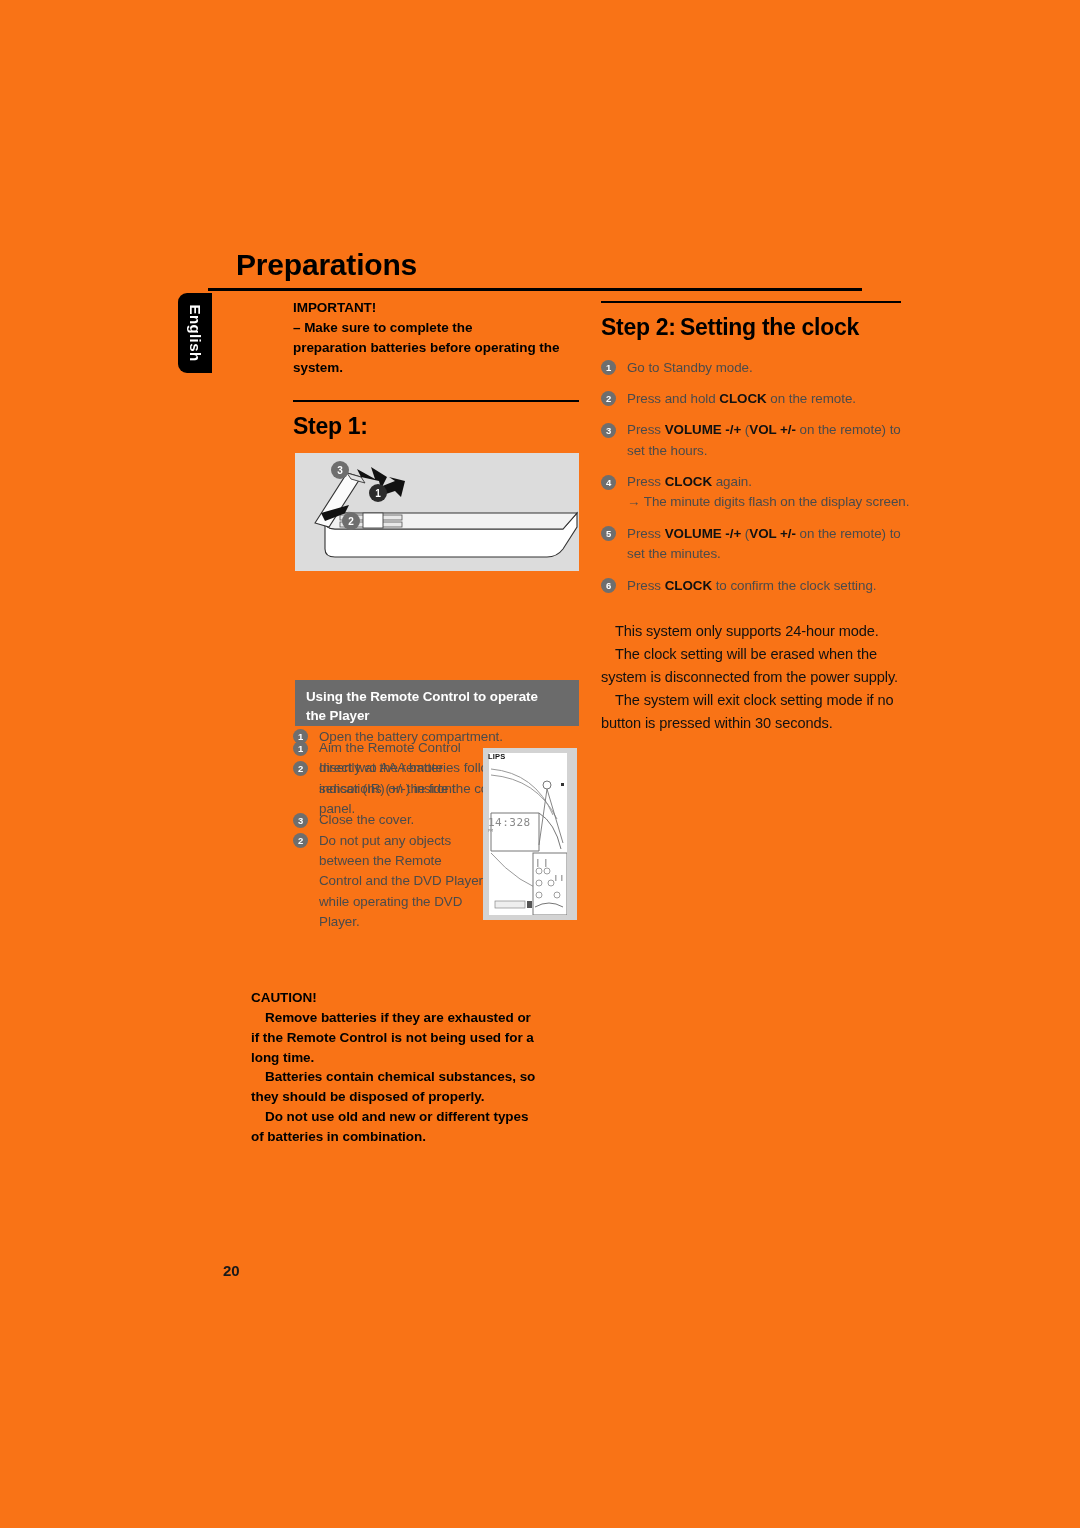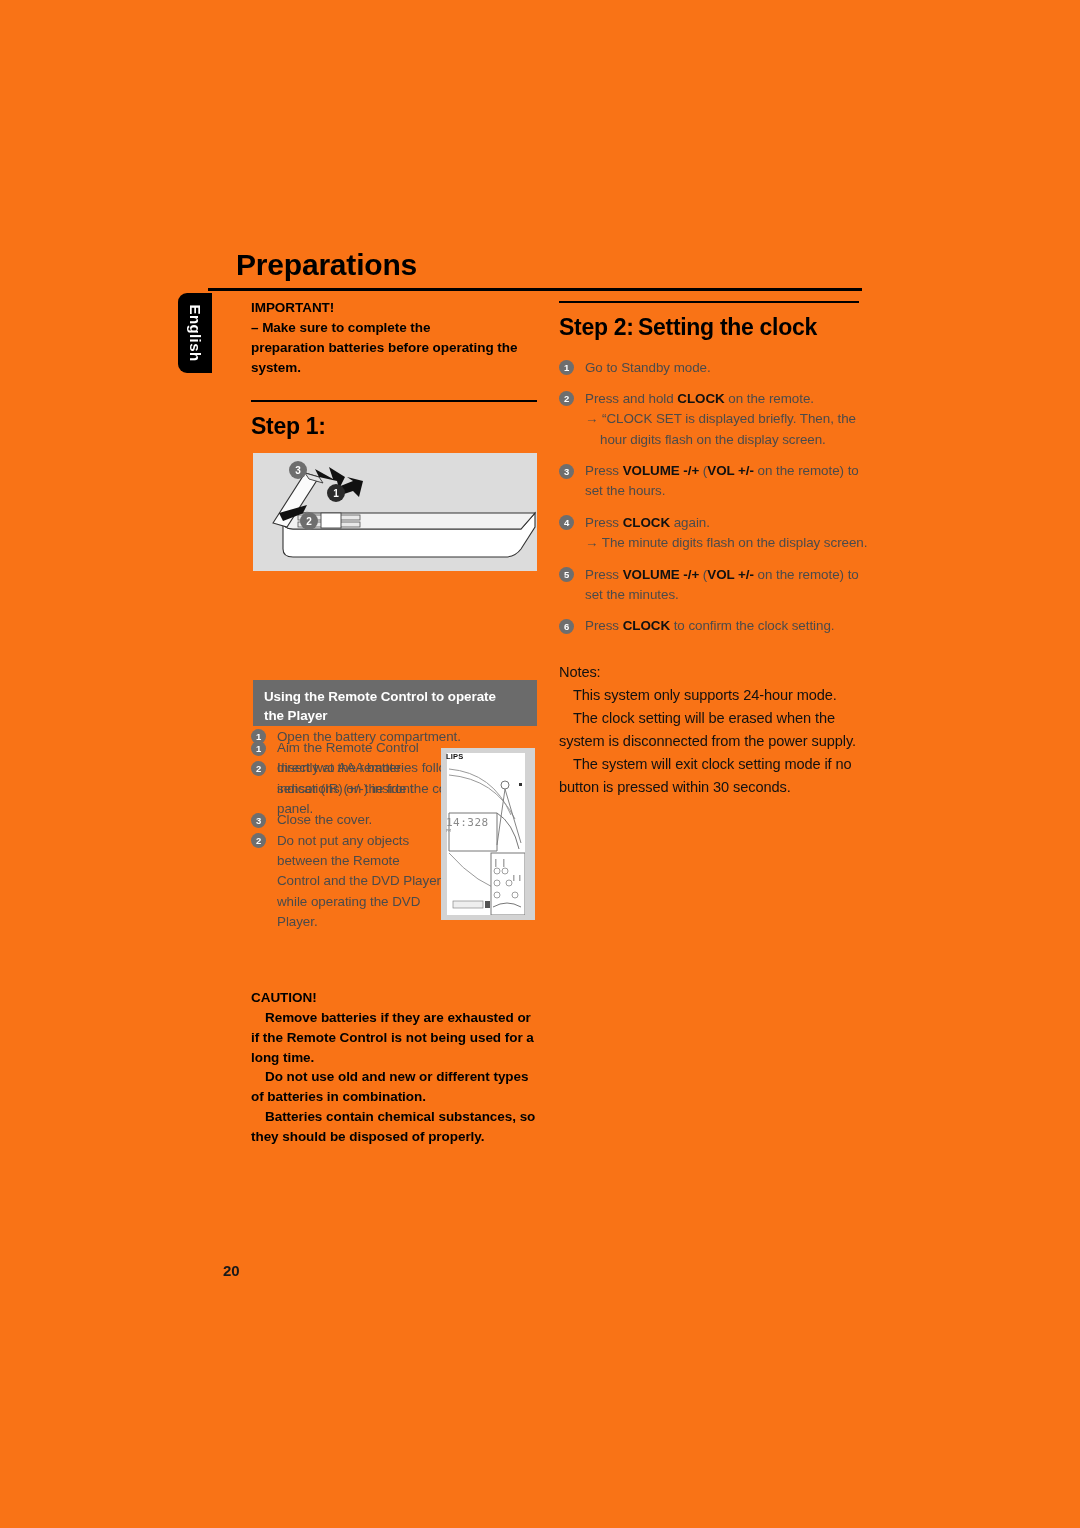--- a/index.html
+++ b/index.html
@@ -62,20 +62,21 @@
     white-space: nowrap;
     color: #fff;
     font-size: 15px;
     font-weight: bold;
     letter-spacing: 0.4px;
   }
 
   
   .col {
     position: absolute;
+    margin-left: 42px;
   }
   #col-left  { left: 251px; top: 298px; width: 286px; }
   #col-right { left: 559px; top: 298px; width: 310px; }
 
   
   .bold-block {
     font-size: 13.5px;
     font-weight: bold;
     line-height: 1.47;
     letter-spacing: -0.05px;
@@ -365,43 +366,42 @@
         <span>14:328</span>
         <span class="tiny">PM</span>
       </div>
     </div>
 
   </div>
 
   <div id="caution" class="bold-block">
     <span>CAUTION!</span>
     <span class="ind">Remove batteries if they are exhausted or if the Remote Control is not being used for a long time.</span>
+    <span class="ind">Batteries contain chemical substances, so they should be disposed of properly.</span>
     <span class="ind">Do not use old and new or different types of batteries in combination.</span>
-    <span class="ind">Batteries contain chemical substances, so they should be disposed of properly.</span>
   </div>
 
   <div class="col" id="col-right">
 
     <div class="rule-thin" id="step2-rule"></div>
     <div class="step-head">
       <span class="step-label">Step 2:</span>
       <span class="step-text">Setting the clock</span>
     </div>
 
     <div class="num-list" style="margin-top:17px;">
 
       <div class="num-item">
         <span class="bullet">1</span>
         <span>Go to Standby mode.</span>
       </div>
 
       <div class="num-item">
         <span class="bullet">2</span>
         <span>Press and hold </span><b>CLOCK</b><span> on the remote.</span>
-        <span class="sub">→ “CLOCK SET is displayed briefly. Then, the hour digits flash on the display screen.</span>
       </div>
 
       <div class="num-item">
         <span class="bullet">3</span>
         <span>Press </span><b>VOLUME -/+</b><span> (</span><b>VOL +/-</b><span> on the remote) to set the hours.</span>
       </div>
 
       <div class="num-item">
         <span class="bullet">4</span>
         <span>Press </span><b>CLOCK</b><span> again.</span>
@@ -413,21 +413,20 @@
         <span>Press </span><b>VOLUME -/+</b><span> (</span><b>VOL +/-</b><span> on the remote) to set the minutes.</span>
       </div>
 
       <div class="num-item">
         <span class="bullet">6</span>
         <span>Press </span><b>CLOCK</b><span> to confirm the clock setting.</span>
       </div>
     </div>
 
     <div id="notes">
-      <span class="note-line note-label">Notes:</span>
       <span class="note-line">This system only supports 24-hour mode.</span>
       <span class="note-line">The clock setting will be erased when the system is disconnected from the power supply.</span>
       <span class="note-line">The system will exit clock setting mode if no button is pressed within 30 seconds.</span>
     </div>
   </div>
 
   <div id="page-number">20</div>
 
 </div>
 

